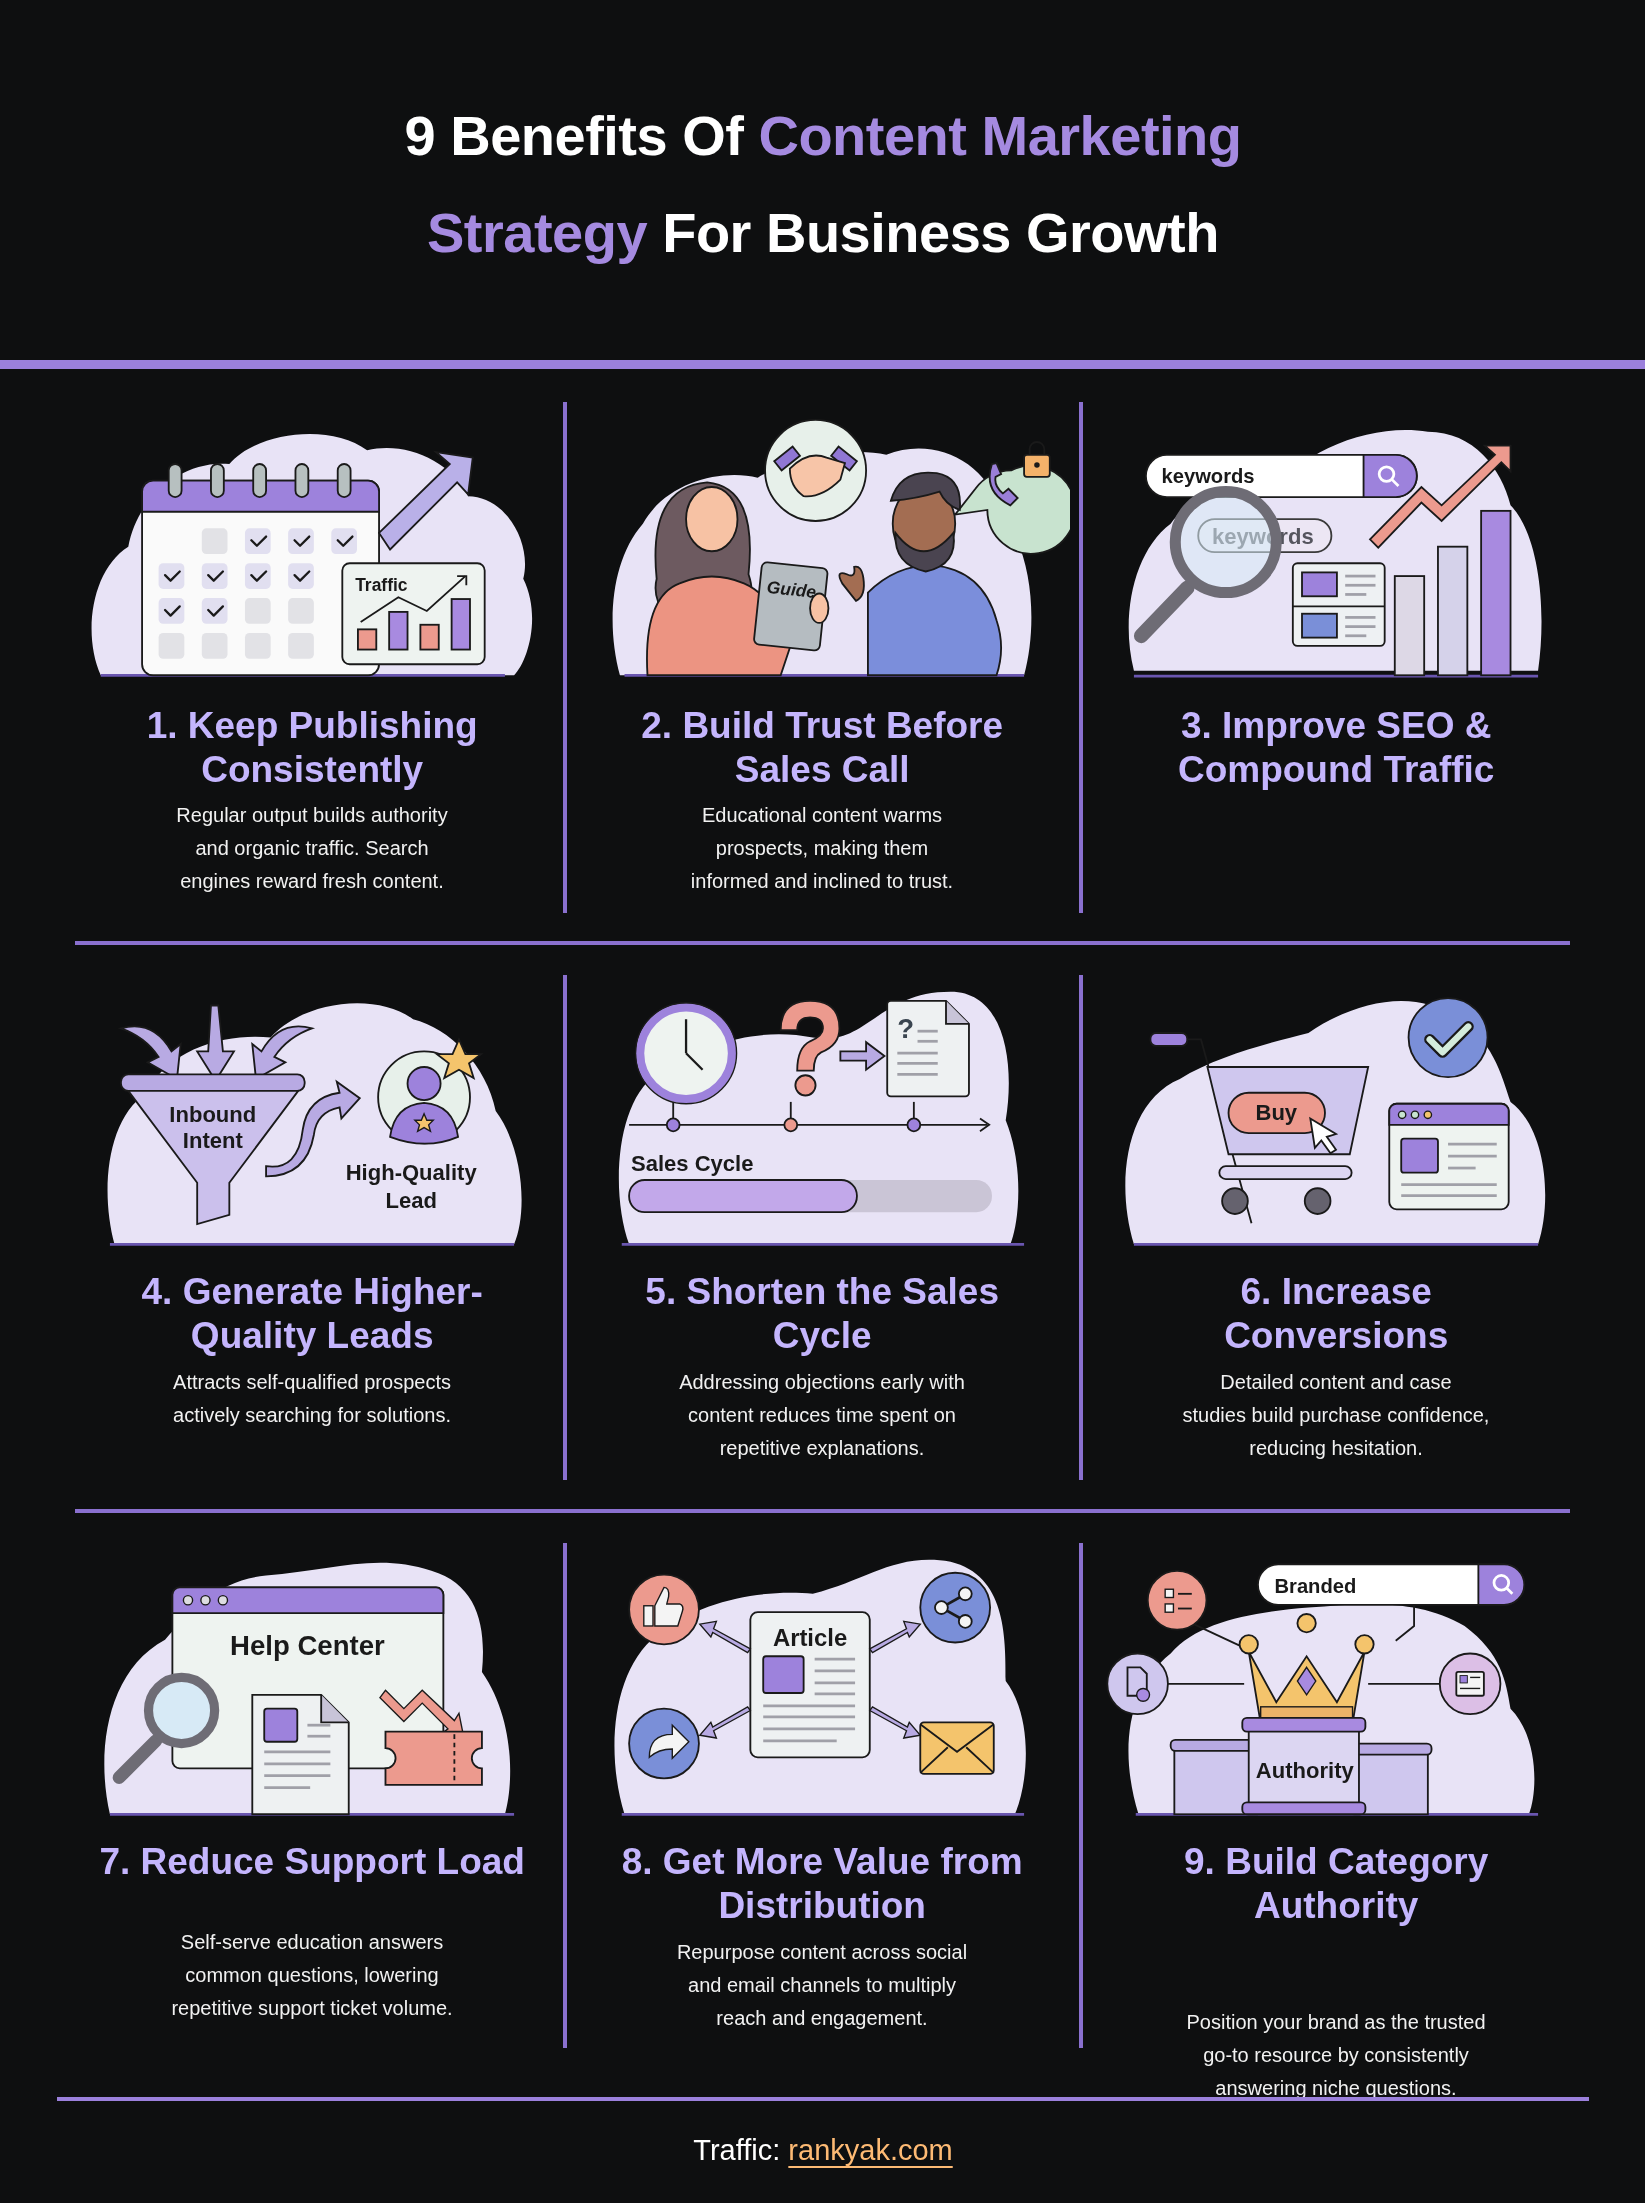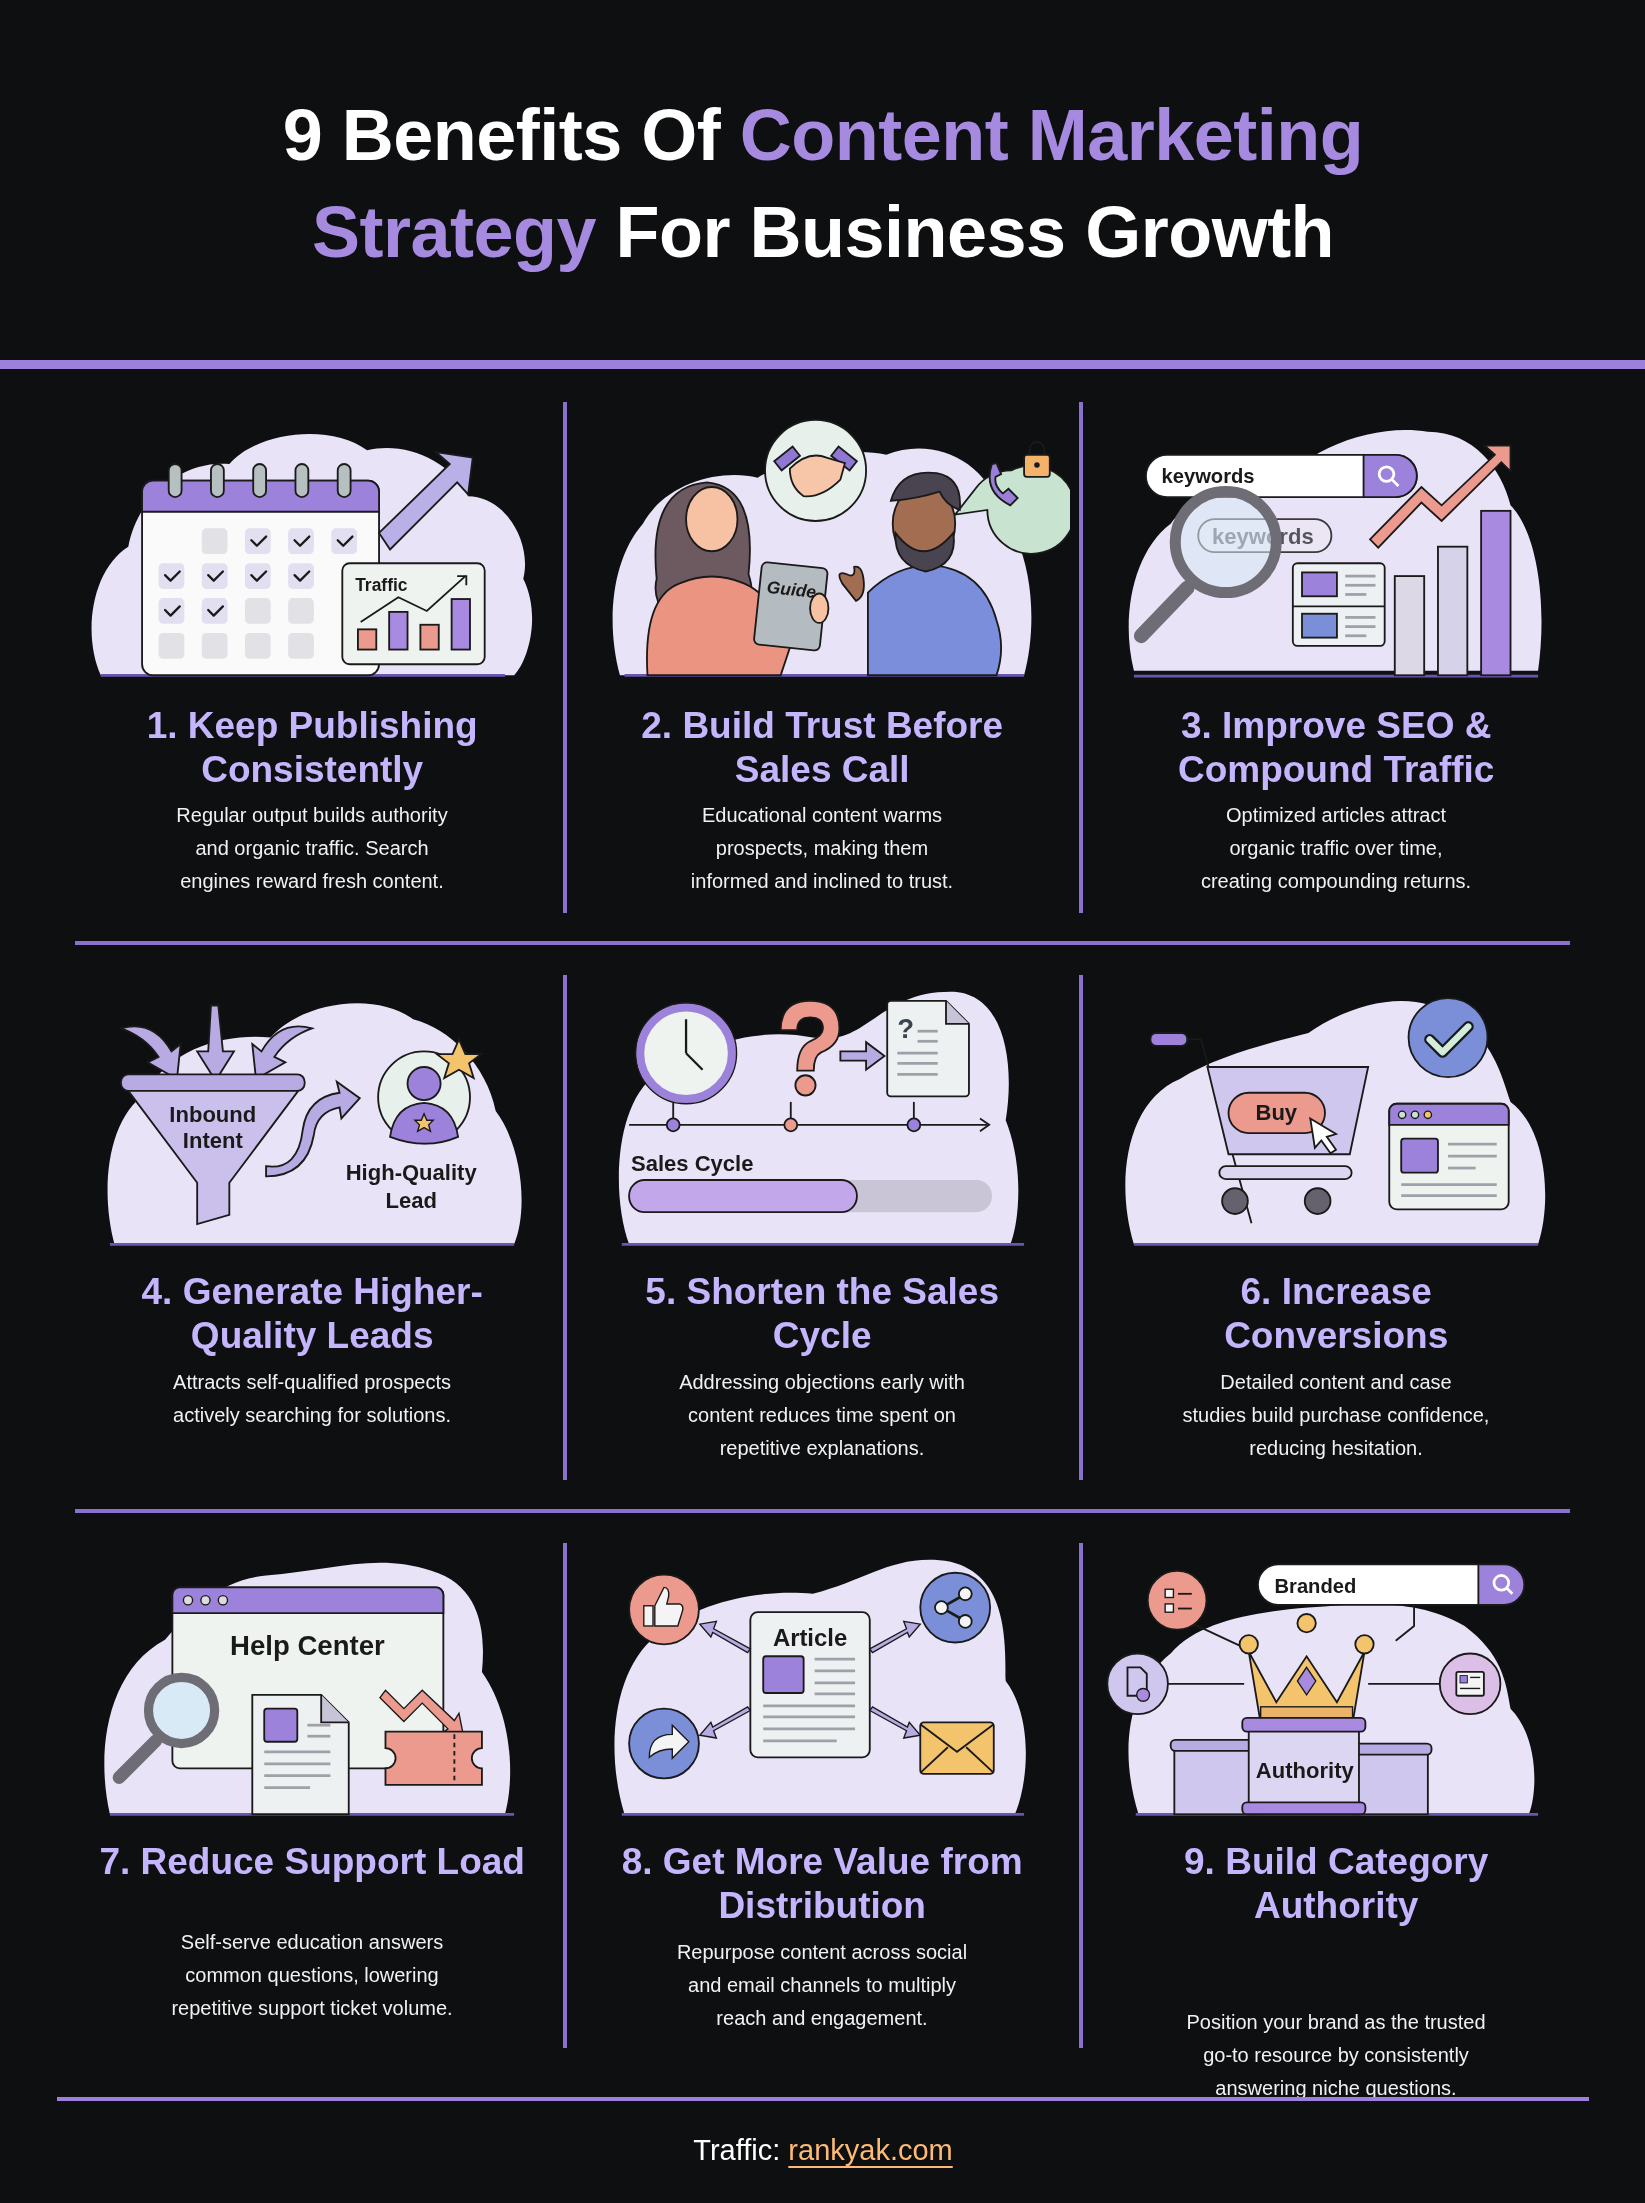--- a/index.html
+++ b/index.html
@@ -1,21 +1,21 @@
 <!DOCTYPE html>
 <html style="font-size:14.7px"><head>
 <meta charset="utf-8">
 <style>
   * { box-sizing: border-box; margin: 0; padding: 0; }
   html, body { width: 1646px; height: 2204px; background: #0e0f10; overflow: hidden; }
   body { position: relative; font-family: "Liberation Sans", "DejaVu Sans", sans-serif; color: #ffffff; }
 
   .title {
     position: absolute; left: 0; top: 87px; width: 1646px;
-    text-align: center; font-weight: 700; font-size: 72px; line-height: 97px;
+    text-align: center; font-weight: 700; font-size: 56px; line-height: 97px;
     letter-spacing: -0.5px; color: #ffffff;
   }
   .title .accent { color: #a58ae0; }
 
   .top-bar { position: absolute; left: 0; top: 360px; width: 1646px; height: 9.2px; background: #9b80dc; }
 
   .hline { position: absolute; height: 3.7px; background: #8a70cf; left: 75px; width: 1495px; }
   .vline { position: absolute; width: 3.7px; background: #8a70cf; }
 
   .cell { position: absolute; width: 496px; }
@@ -208,25 +208,20 @@
         <rect x="381" y="165" width="32" height="140" fill="#d5d2ea" stroke="#1a1a1a" stroke-width="2"></rect>
         <rect x="428" y="126" width="32" height="179" fill="#a88ae0" stroke="#1a1a1a" stroke-width="2"></rect>
         <path d="M307 157 L363 100 L385 120 L443 65 L432 55 L460 55 L460 83 L450 73 L385 137 L363 117 L316 166 Z" fill="#ec9a8e" stroke="#1a1a1a" stroke-width="2"></path>
       </g>
     </svg>
   </div>
   <div class="heading" style="top:309px;">
     <div>3. Improve SEO &amp;</div>
     <div>Compound Traffic</div>
   </div>
-  <div class="desc" style="top:404px;">
-    <div>Optimized articles attract</div>
-    <div>organic traffic over time,</div>
-    <div>creating compounding returns.</div>
-  </div>
 </div>
 
 <div class="cell" style="left:64px; top:964px; height:514px;">
   <div class="illus">
     <svg viewBox="0 0 540 310">
       <path d="M55 305 C40 250 45 170 90 140 C115 90 180 75 225 80 C260 40 340 30 380 60 C420 70 460 110 470 160 C500 200 505 270 490 305 Z" fill="#e8e3f6"></path>
       <line x1="50" y1="305" x2="490" y2="305" stroke="#6a56b0" stroke-width="3"></line>
       <g fill="#b8aae3" stroke="#1a1a1a" stroke-width="2">
         <path d="M62 70 q35 -10 55 25 l10 -8 l-4 38 l-32 -18 l12 -6 q-15 -22 -41 -31 z"></path>
         <path d="M160 45 l8 0 l5 50 l12 0 l-20 32 l-20 -32 l12 0 z"></path>

